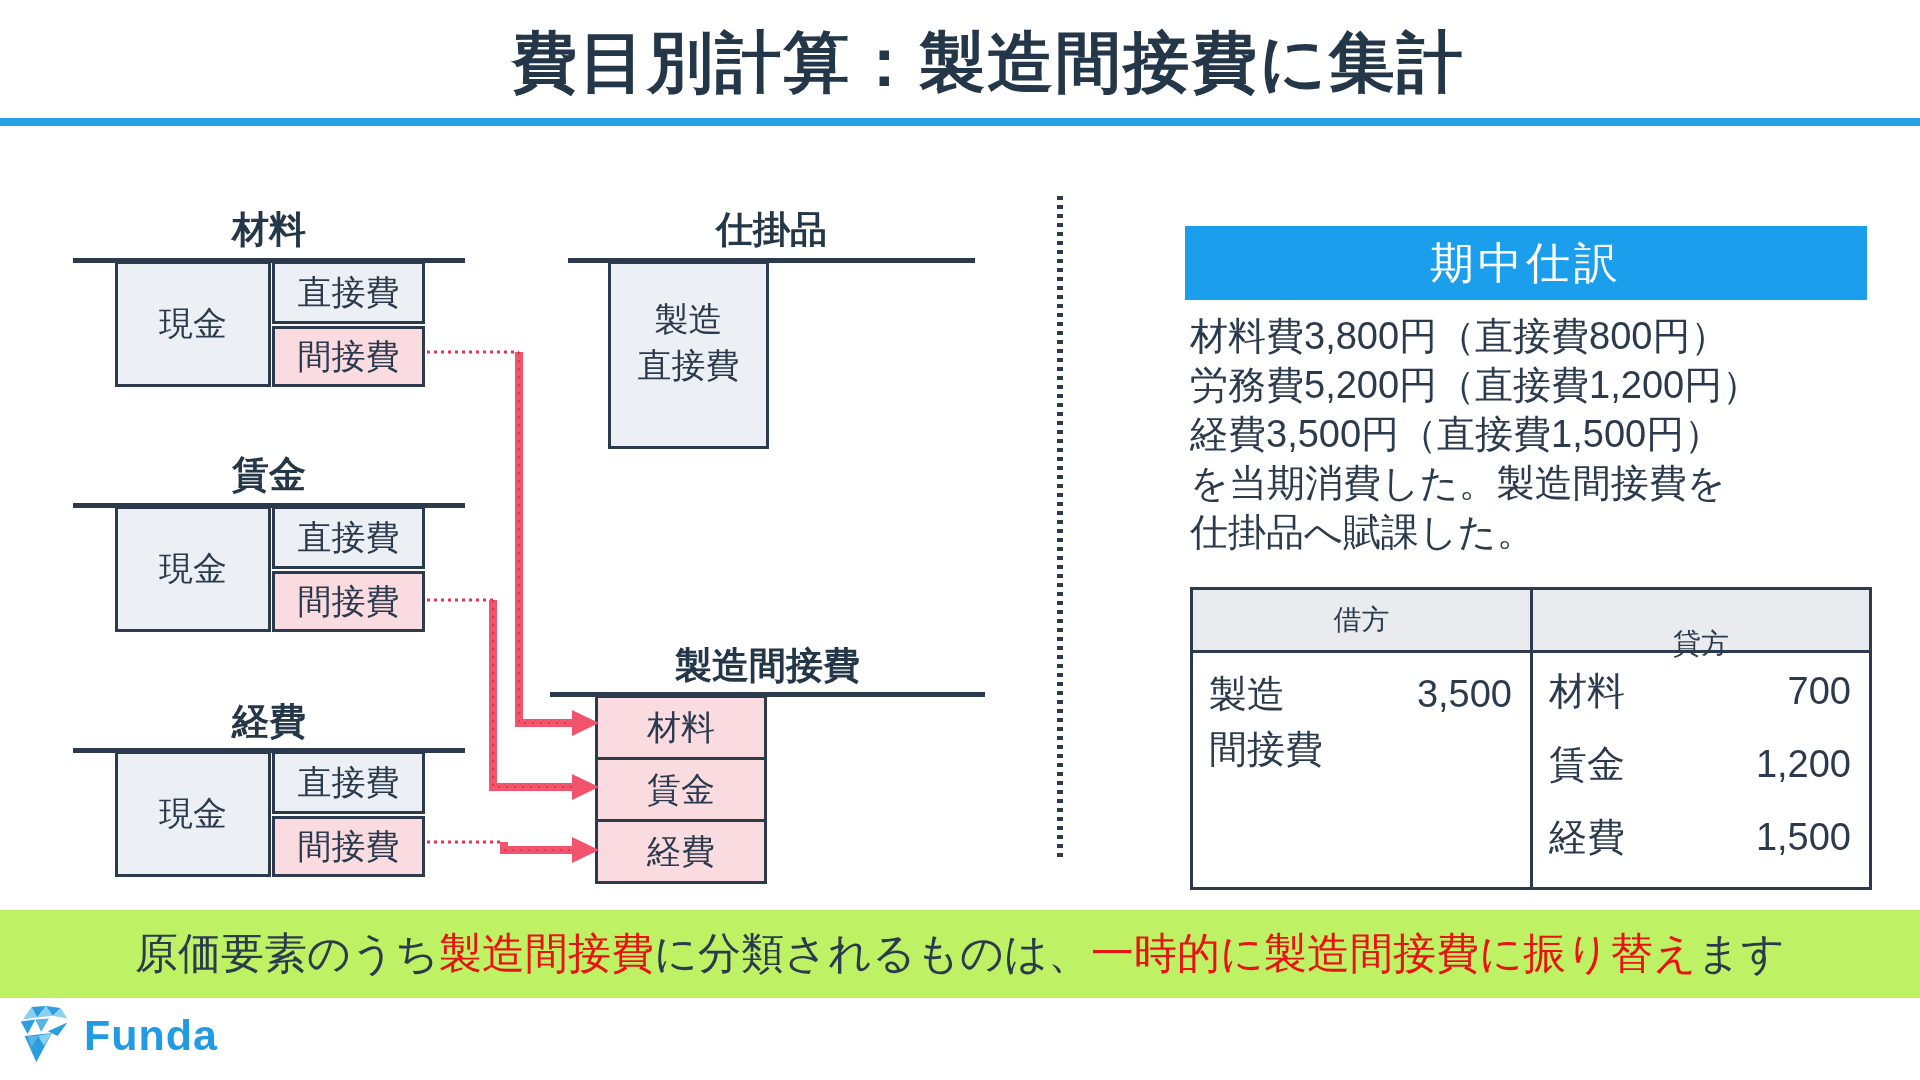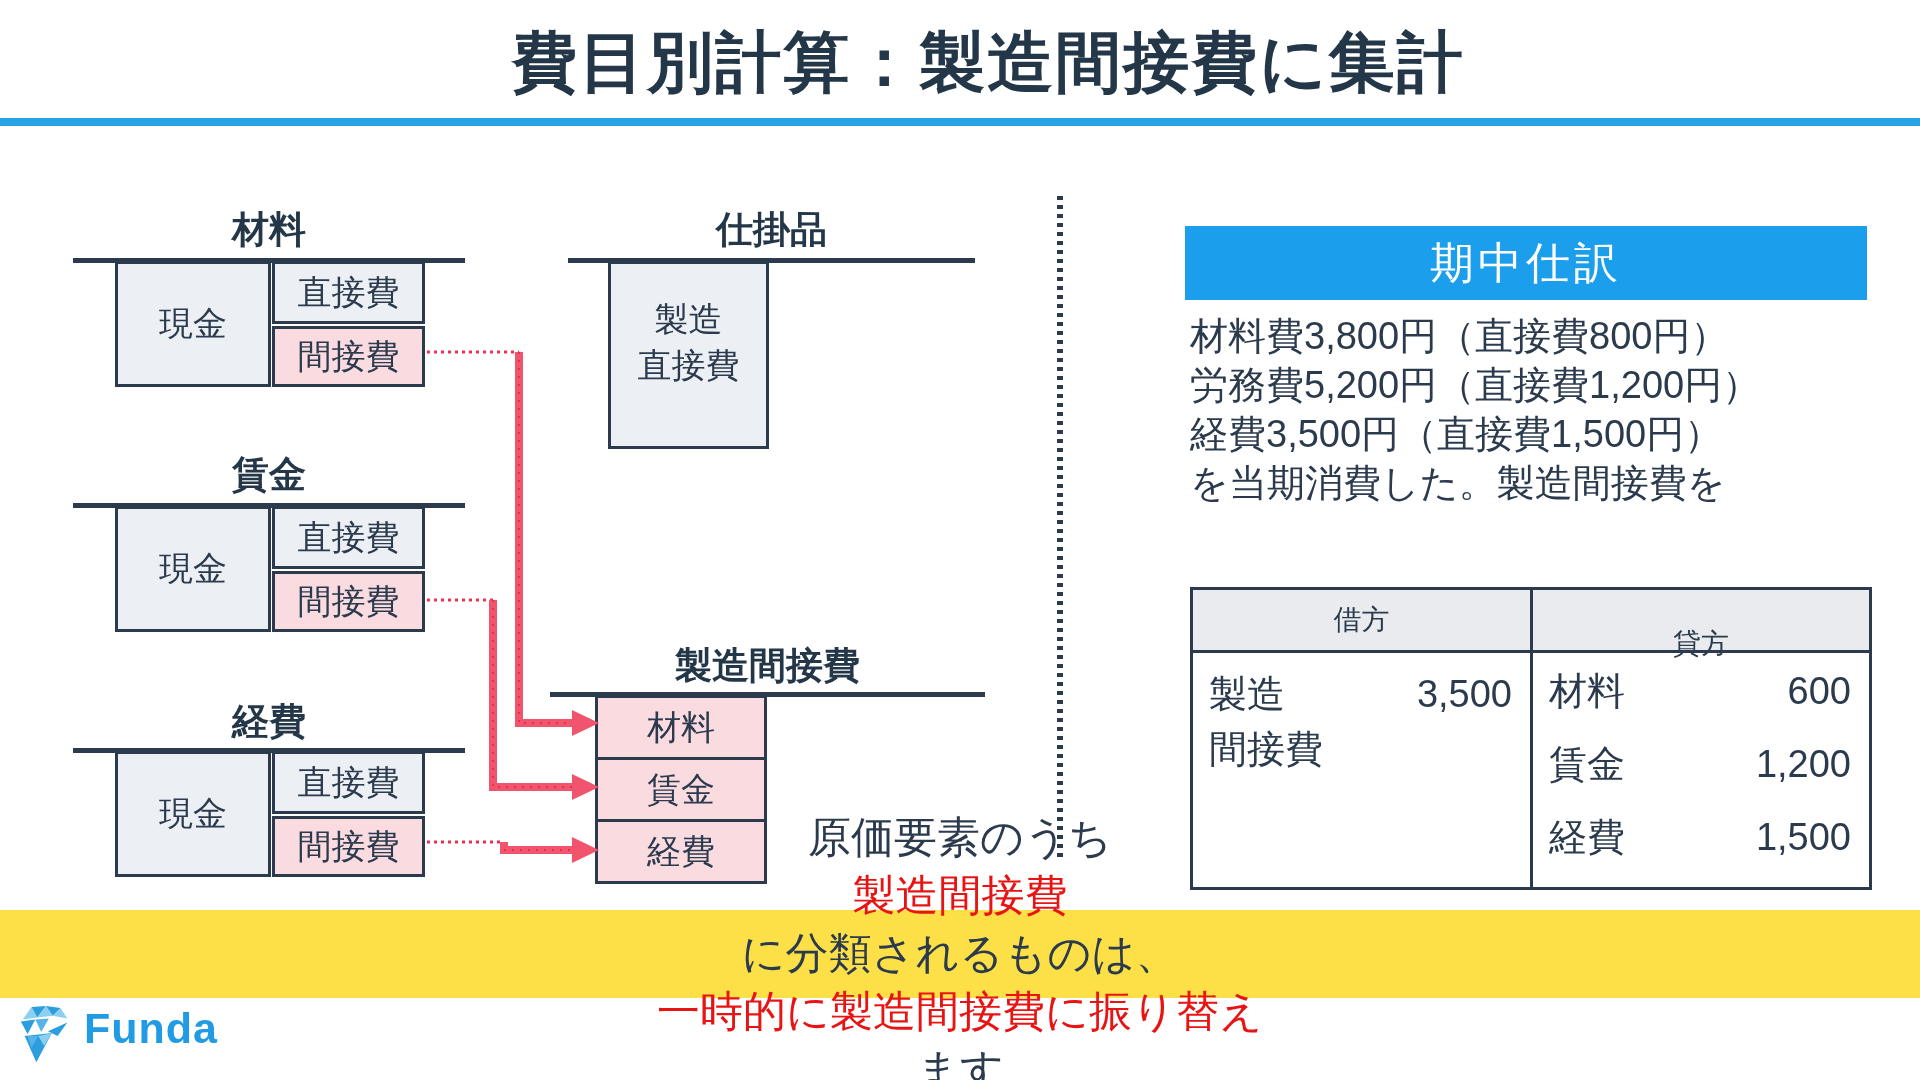--- a/index.html
+++ b/index.html
@@ -60,27 +60,27 @@
   .jt-head-cell{display:flex;align-items:center;justify-content:center;font-size:28px;}
   .jt-body{display:flex;flex:1;}
   .jt-col-l{width:340px;box-sizing:border-box;border-right:3px solid #2B3B4D;
             padding:16px 18px 0 16px;flex:none;}
   .jt-col-r{flex:1;padding:16px 18px 0 16px;}
   .jt-line{display:flex;justify-content:space-between;font-size:38px;line-height:50px;}
   .jt-line2{font-size:38px;line-height:50px;margin-top:5px;}
   .jt-row{display:flex;justify-content:space-between;font-size:38px;line-height:44px;margin-bottom:29px;}
 
   
-  .banner{position:absolute;left:0;top:910px;width:1920px;height:88px;background:#fde047;
-          display:flex;align-items:center;justify-content:center;font-size:43px;white-space:nowrap;flex-direction:column;}
+  .banner{position:absolute;left:0;top:910px;width:1920px;height:88px;background:#bef264;
+          display:flex;align-items:center;justify-content:center;font-size:43px;white-space:nowrap;}
   .seg-dark{color:#2B3B4D;}
   .seg-red{color:#E81414;}
 
   
-  .logo{position:absolute;left:18px;top:1004px;display:flex;gap:10px;}
+  .logo{position:absolute;left:18px;top:1004px;display:flex;align-items:center;gap:10px;}
   .logo-text{font-size:43px;font-weight:800;color:#219BE4;letter-spacing:1px;}
 </style>
 </head>
 <body>
 
 <div class="page">
 
   <div class="main-title">費目別計算：製造間接費に集計</div>
   <div class="title-rule"></div>
 
@@ -137,39 +137,40 @@
 
   <div class="divider"></div>
 
   <div class="journal-header">期中仕訳</div>
 
   <div class="problem">
     <div>材料費3,800円（直接費800円）</div>
     <div>労務費5,200円（直接費1,200円）</div>
     <div>経費3,500円（直接費1,500円）</div>
     <div>を当期消費した。製造間接費を</div>
+    <div>仕掛品へ賦課した。</div>
   </div>
 
   <div class="jtable">
     <div class="jt-head">
       <div class="jt-head-cell" style="width:340px;border-right:3px solid #2B3B4D;box-sizing:border-box;">借方</div>
       <div class="jt-head-cell" style="flex:1;margin-top:48px;">貸方</div>
     </div>
     <div class="jt-body">
       <div class="jt-col-l">
         <div class="jt-line">
           <span>製造</span>
           <span>3,500</span>
         </div>
         <div class="jt-line2">間接費</div>
       </div>
       <div class="jt-col-r">
         <div class="jt-row">
           <span>材料</span>
-          <span>600</span>
+          <span>700</span>
         </div>
         <div class="jt-row">
           <span>賃金</span>
           <span>1,200</span>
         </div>
         <div class="jt-row">
           <span>経費</span>
           <span>1,500</span>
         </div>
       </div>

